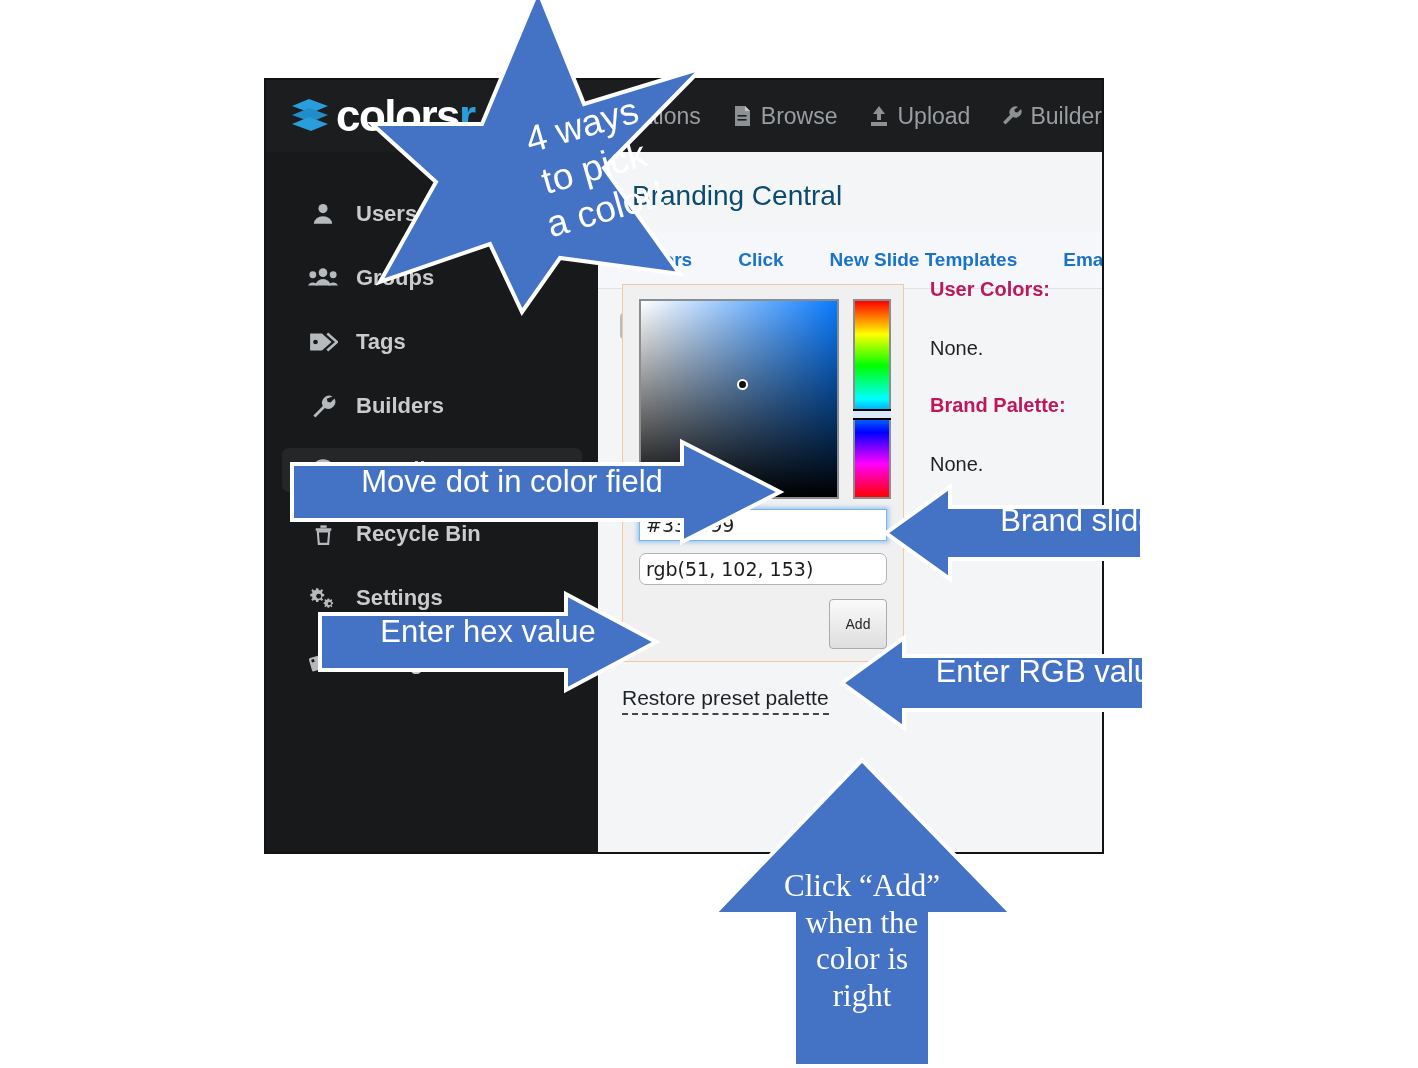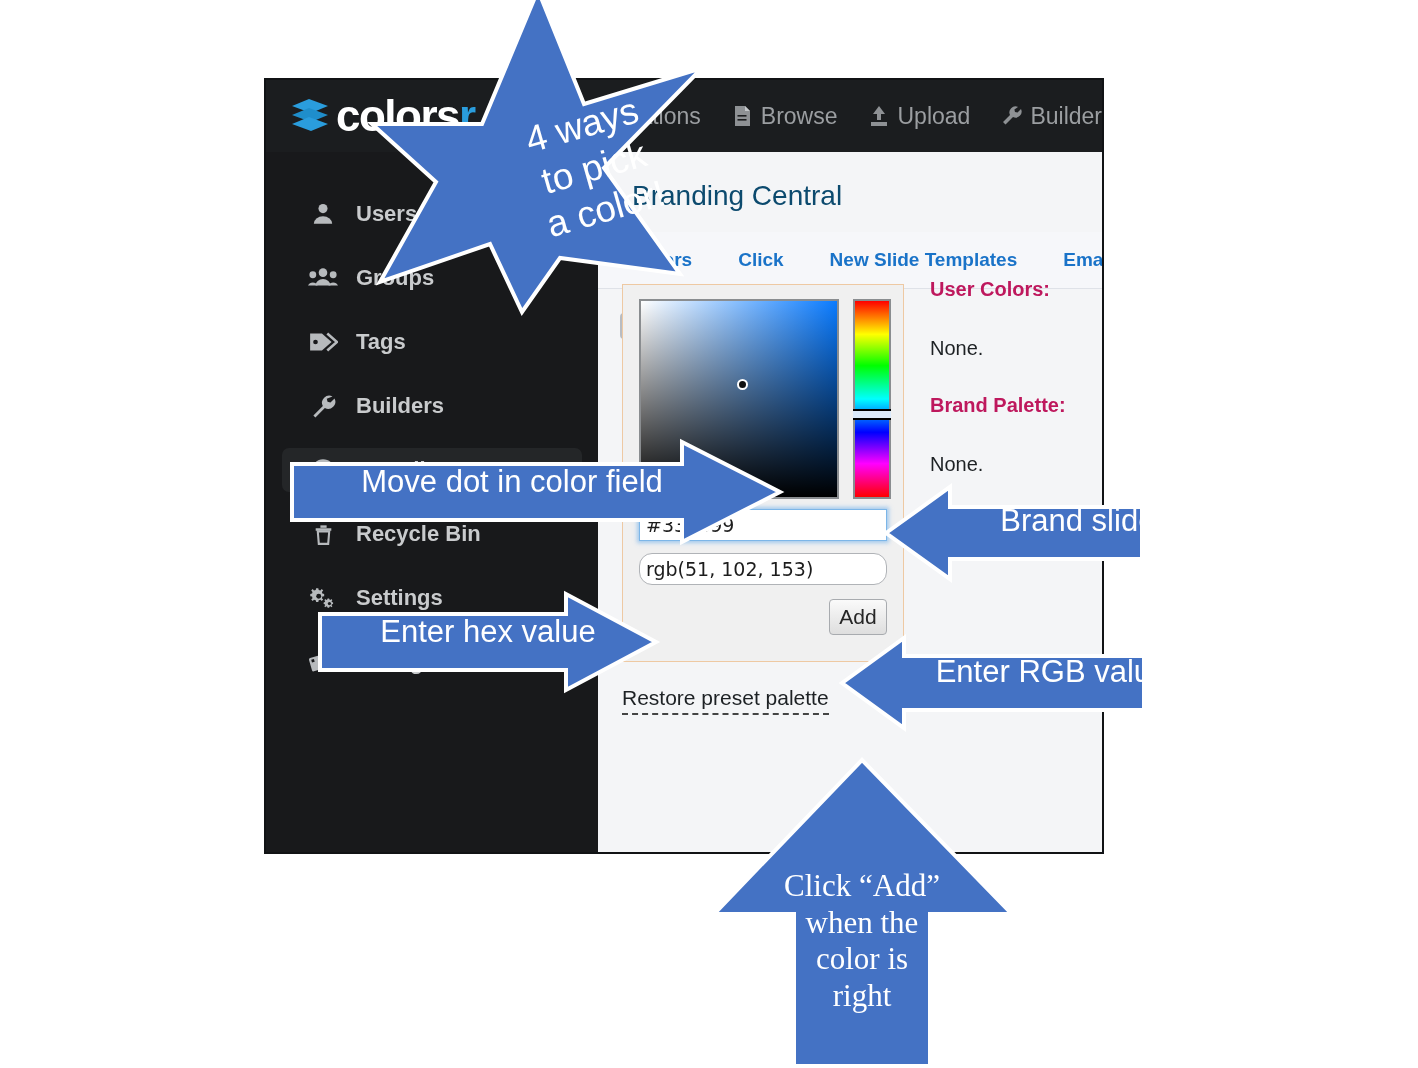--- a/index.html
+++ b/index.html
@@ -234,28 +234,28 @@
   }
   #hex-input {
     top: 210px;
     border: 1px solid #7cb6e8;
     outline: none;
     box-shadow: 0 0 4px 2px rgba(100,170,235,.55);
   }
   #rgb-input {
     top: 254px;
     border: 1px solid #b0b3b7;
-    border-radius: 13px;
+    border-radius: 7px;
     outline: none;
   }
   #add-button {
     position: absolute;
     left: 190px; top: 300px;
-    width: 58px; height: 36px;
-    font-size: 21px;
+    width: 58px; height: 50px;
+    font-size: 14px;
     font-family: "Liberation Sans", sans-serif;
     color: #262626;
     background: linear-gradient(to bottom, #fafafa 0%, #dedede 100%);
     border: 1px solid #a8abaf;
     border-radius: 4px;
     cursor: pointer;
   }
 
   
   #usercolors {

